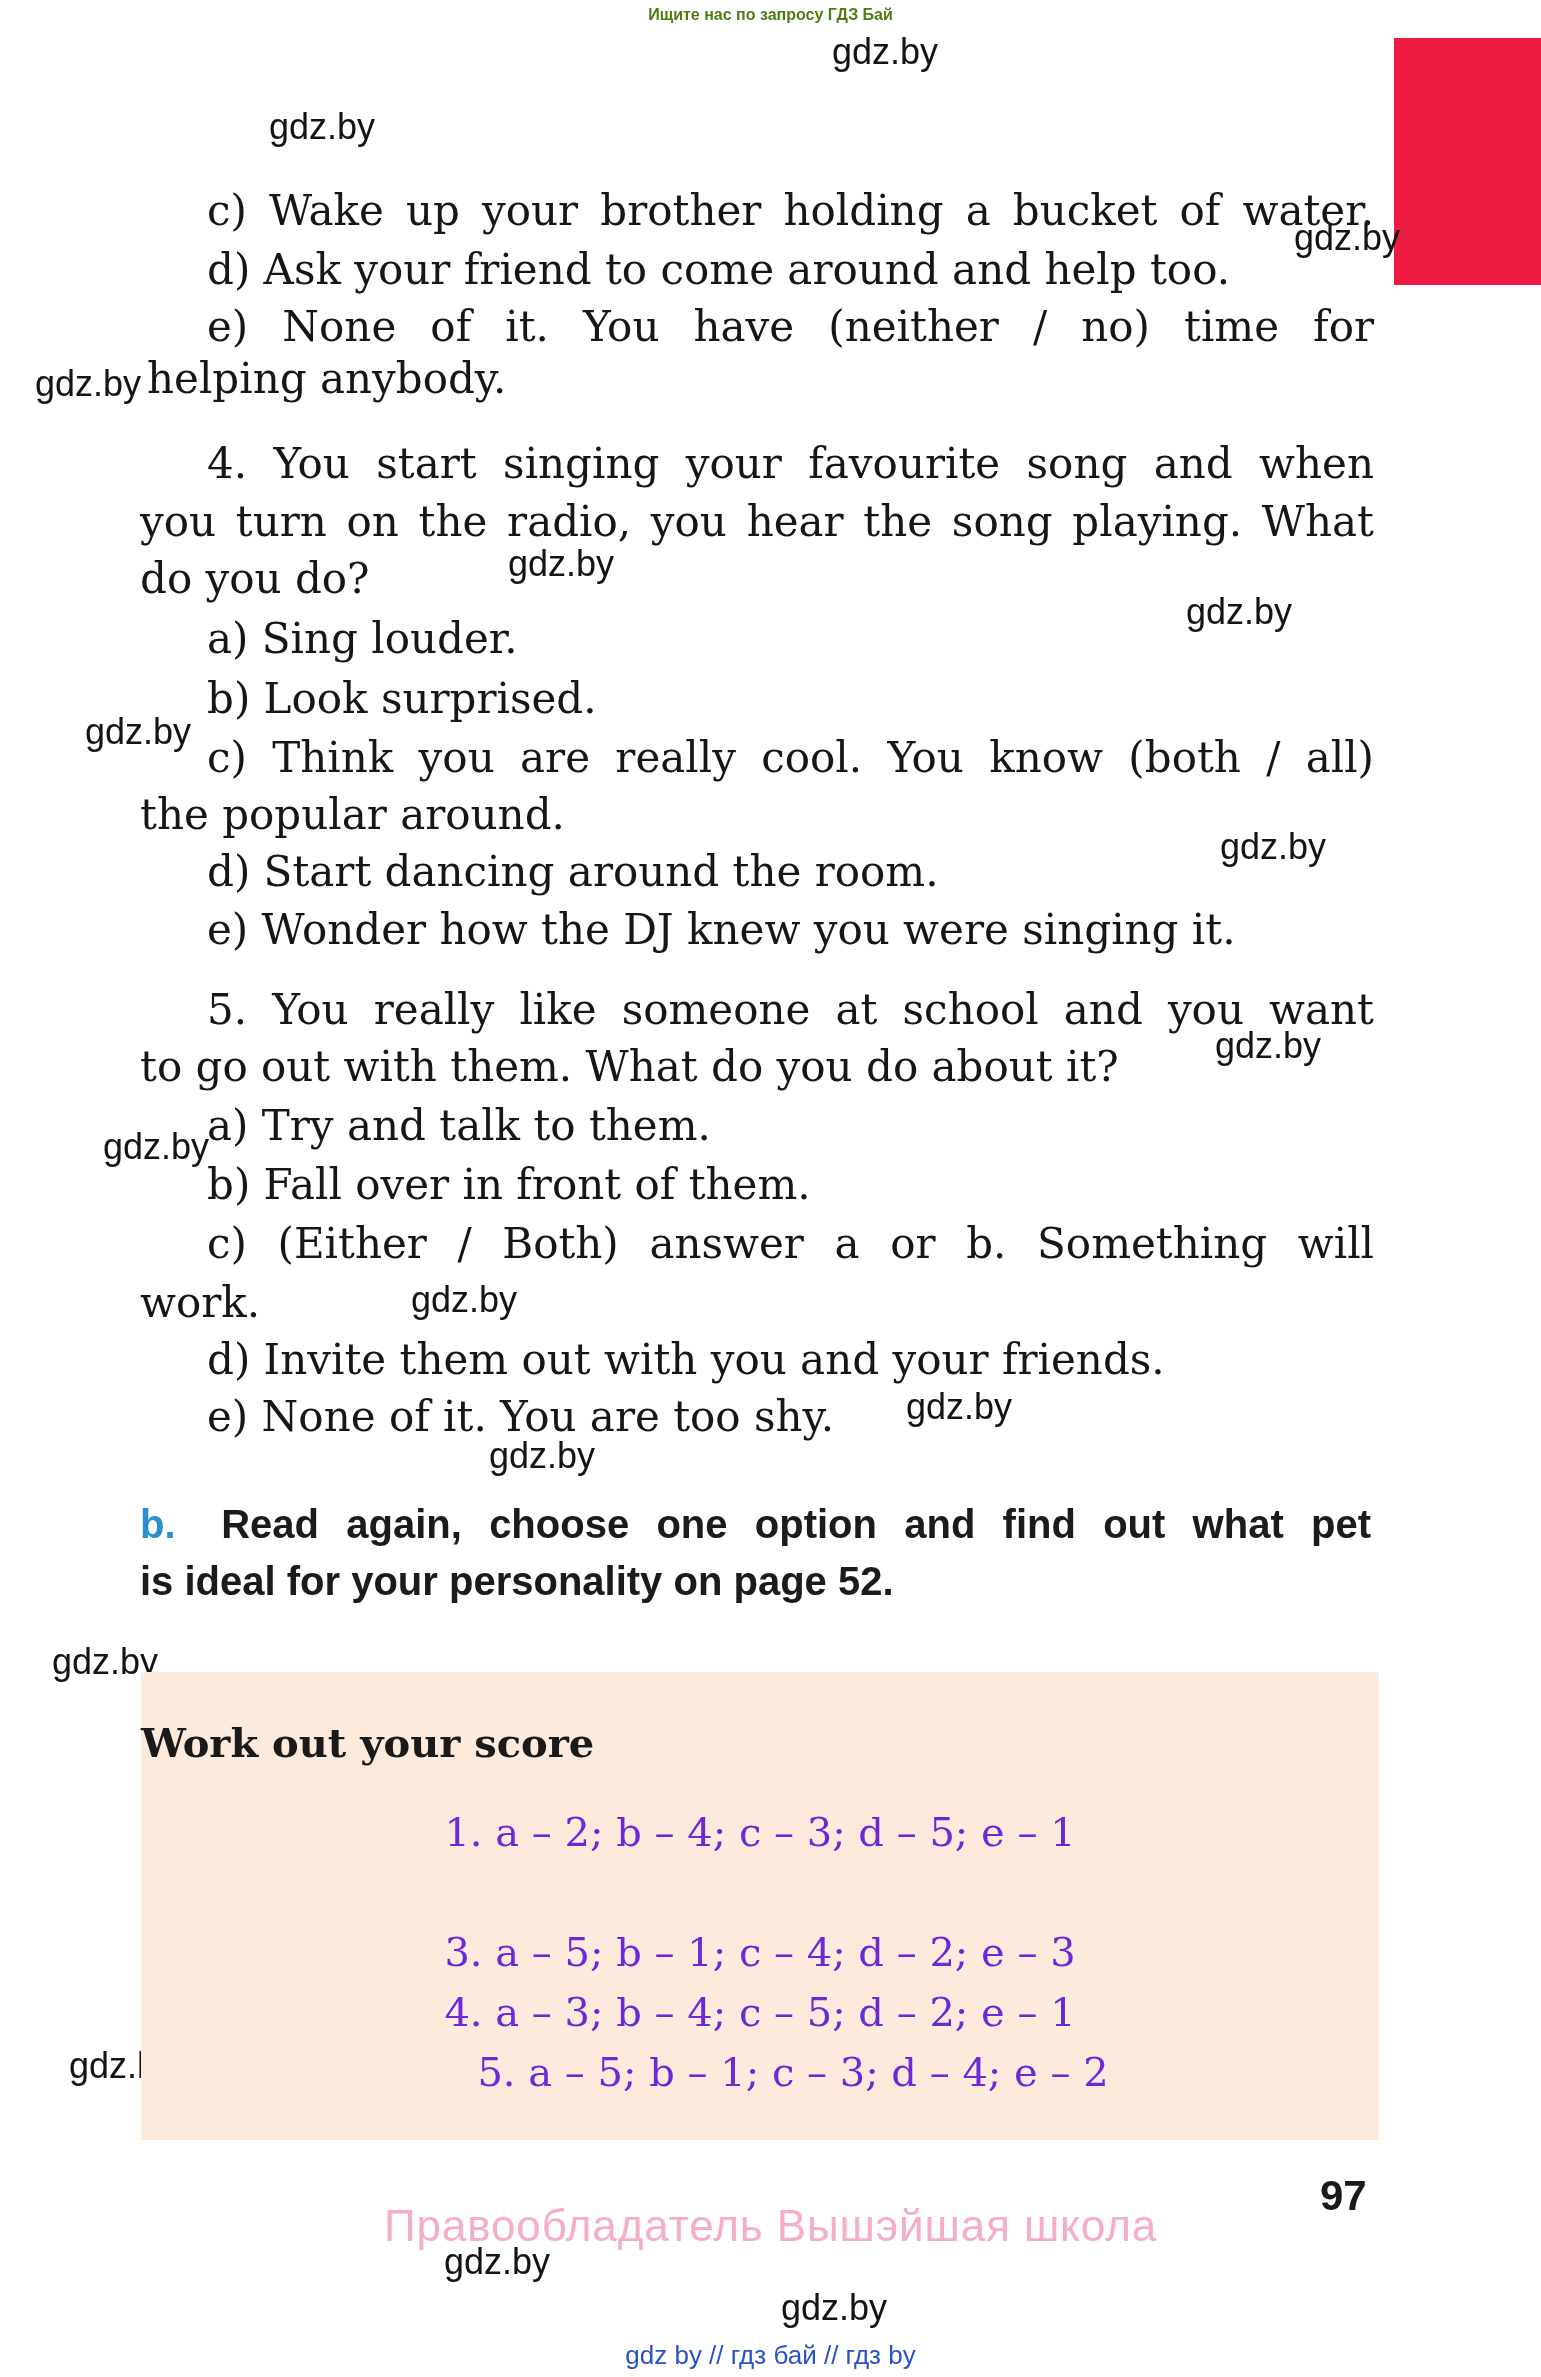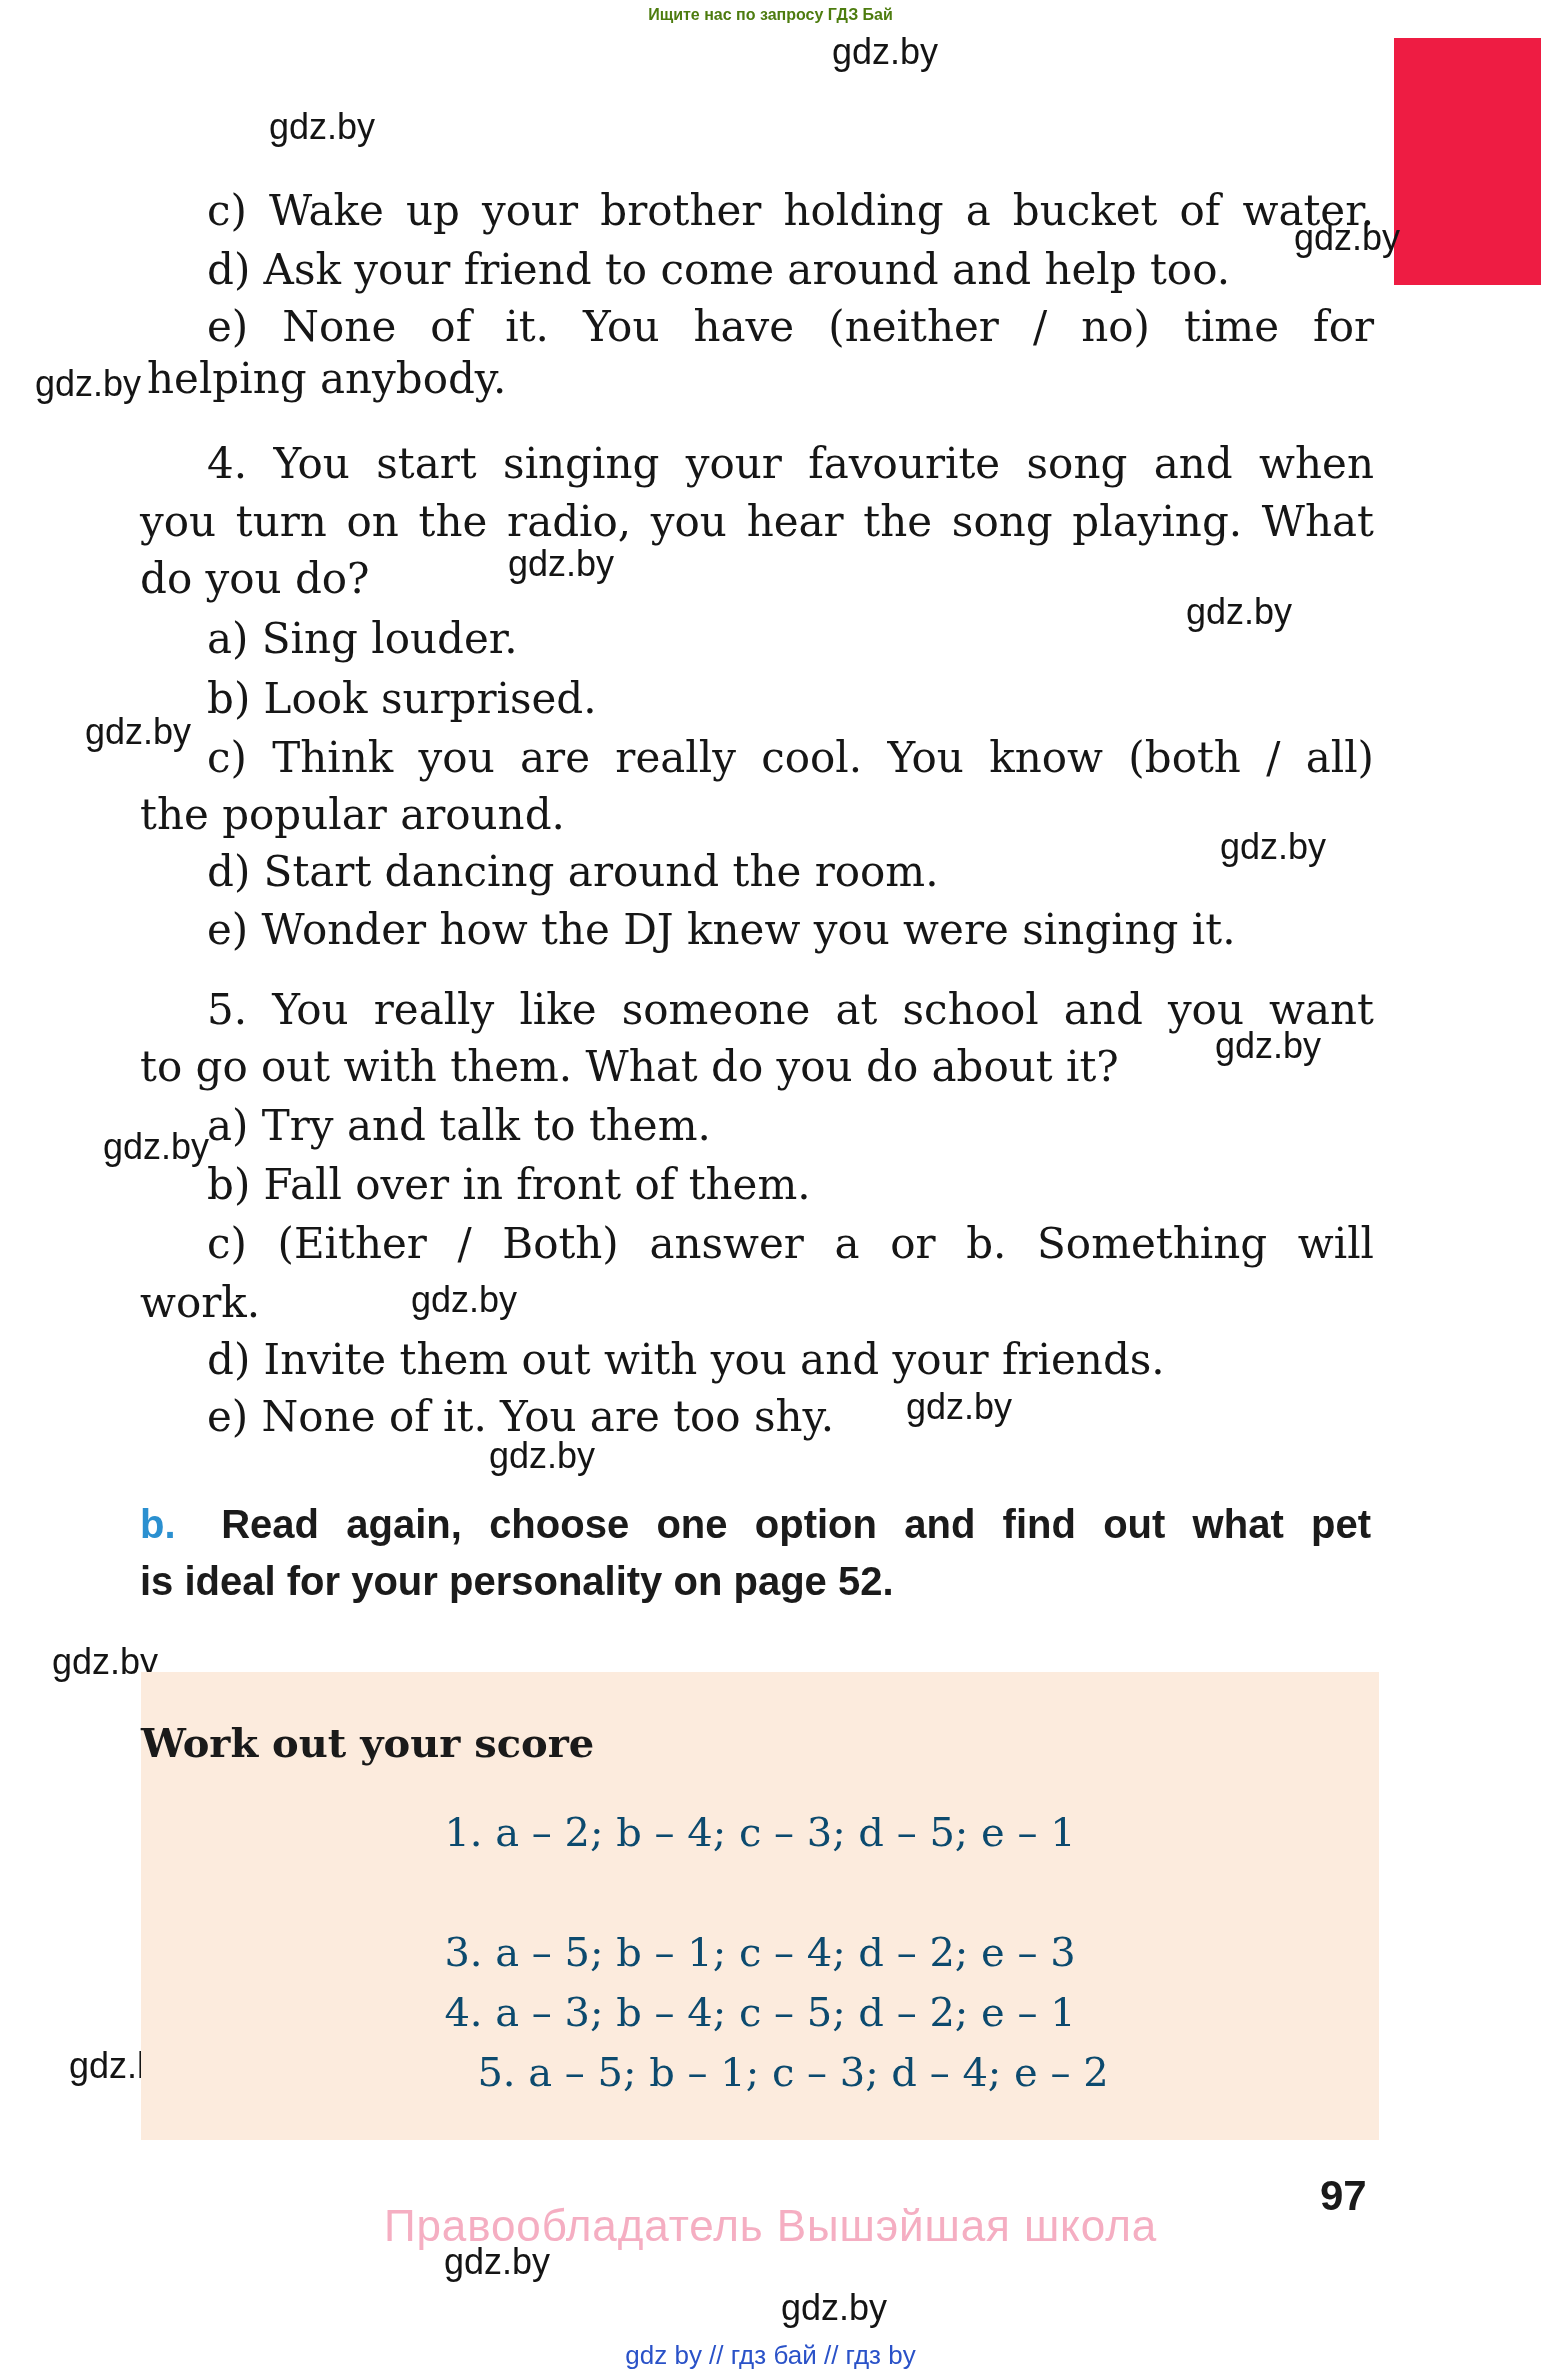--- a/index.html
+++ b/index.html
@@ -68,21 +68,21 @@
   .score-title{
     position:absolute;left:0;width:100%;top:48px;
     text-align:left;
     font-weight:bold;font-size:40px;line-height:46px;
     color:#1a1a1a;
   }
   .score-line{
     position:absolute;left:0;width:100%;
     text-align:center;
     font-size:40px;line-height:51px;
-    color:#0c4a6e;
+    color:#6d28d9;
   }
   
   .page-number{
     position:absolute;left:1320px;top:2174px;
     font-family:"Liberation Sans", sans-serif;
     font-weight:bold;font-size:42px;line-height:44px;color:#1a1a1a;
   }
   .copyright{
     position:absolute;left:0;right:0;top:2202px;
     text-align:center;

